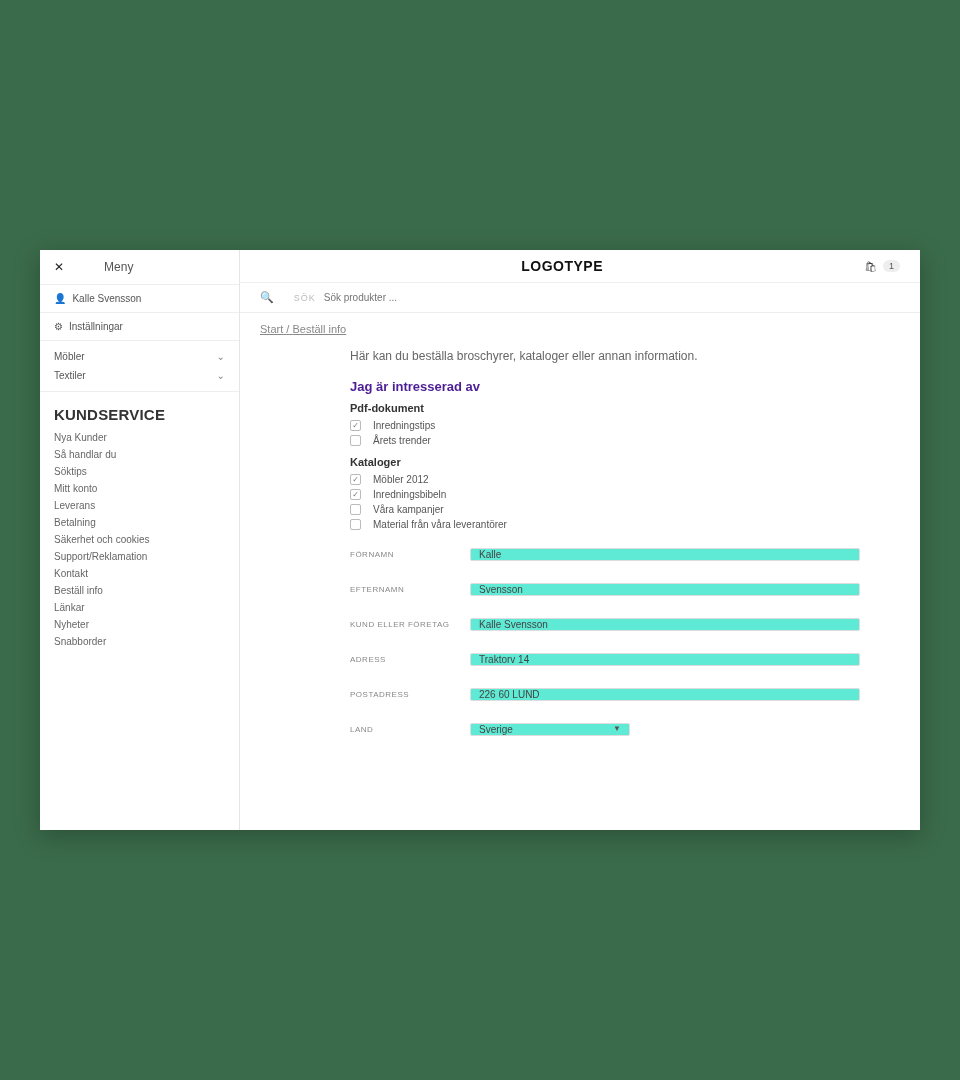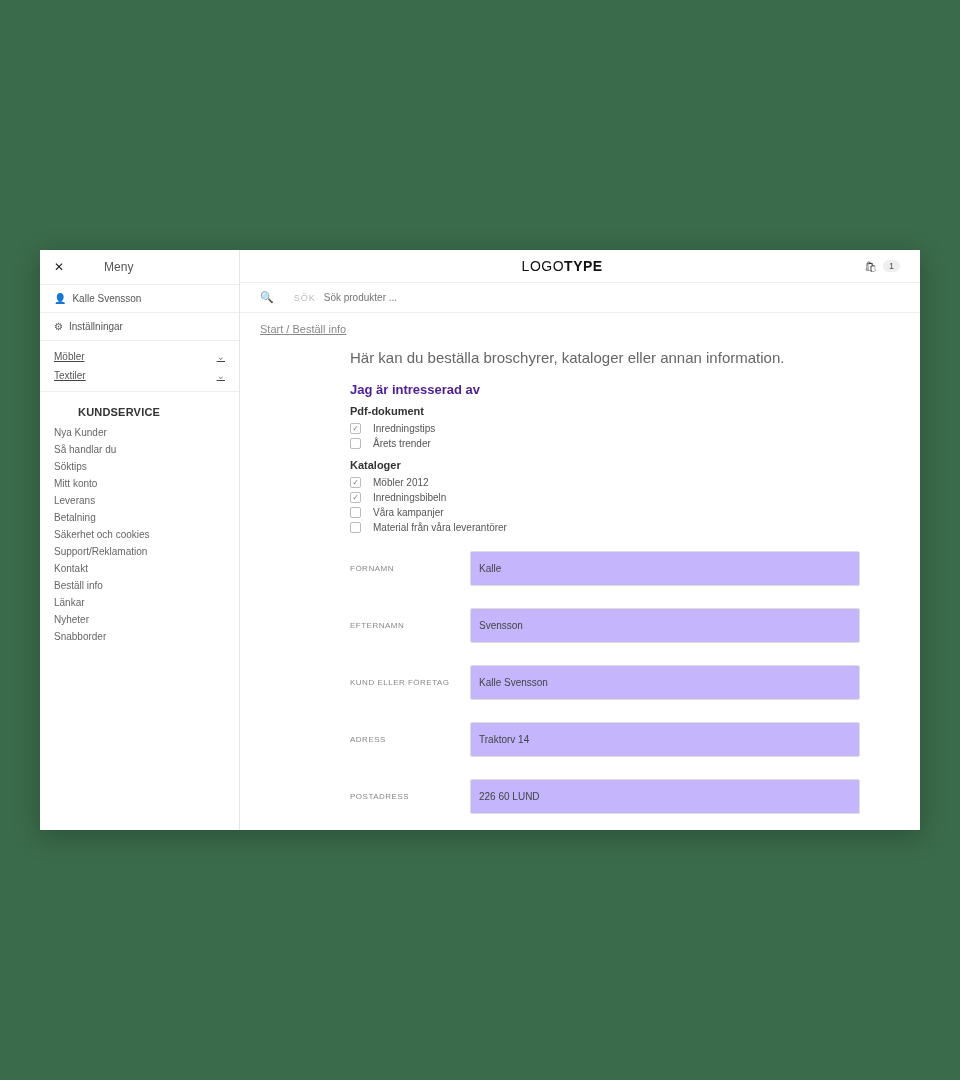--- a/index.html
+++ b/index.html
@@ -52,38 +52,36 @@
     padding: 8px 14px;
     border-bottom: 1px solid #eee;
     color: #555;
     font-size: 10px;
     gap: 6px;
   }
   .sidebar-row .ic { font-size: 10px; color: #555; }
   .sidebar-cats {
     padding: 6px 0;
     border-bottom: 1px solid #eee;
-    text-decoration: underline;
   }
   .cat-row {
     display: flex;
     align-items: center;
     justify-content: space-between;
     padding: 4px 14px;
     color: #555;
     cursor: pointer;
   }
   .chev { font-size: 10px; color: #888; }
   .ks-heading {
     padding: 14px 14px 6px 14px;
-    font-size: 11px;
+    font-size: 15px;
     font-weight: bold;
     color: #333;
     letter-spacing: 0.2px;
-    margin-left: 24px;
   }
   .ks-list {
     list-style: none;
     padding: 0 14px 14px 14px;
   }
   .ks-list li {
     padding: 3px 0;
     color: #666;
     font-size: 10px;
     cursor: pointer;
@@ -99,21 +97,21 @@
     align-items: center;
     justify-content: space-between;
     padding: 8px 20px;
     border-bottom: 1px solid #eee;
   }
   .logo {
     font-size: 14px;
     letter-spacing: 0.5px;
     color: #111;
   }
-  .logo .light { font-weight: 400; }
+  .logo .light { font-weight: 700; }
   .logo .bold { font-weight: 700; }
   .cart {
     display: flex;
     align-items: center;
     gap: 6px;
     color: #333;
     font-size: 10px;
   }
   .cart-badge {
     background: #eee;
@@ -155,21 +153,21 @@
     overflow: auto;
     flex: 1;
   }
   h1.page-title {
     font-size: 20px;
     font-weight: 400;
     color: #333;
     margin-bottom: 6px;
   }
   .page-sub {
-    font-size: 15px;
+    font-size: 12px;
     color: #666;
     margin-bottom: 16px;
   }
   .section-h {
     font-size: 13px;
     font-weight: 600;
     color: #4c1d95;
   }
   .group-h {
     font-size: 11px;
@@ -211,24 +209,24 @@
     width: 120px;
     font-size: 8px;
     letter-spacing: 0.5px;
     color: #888;
     text-transform: uppercase;
   }
   .form-input, .form-select {
     flex: 1;
     border: 1px solid #ddd;
     border-radius: 2px;
-    padding: 11px 8px;
+    padding: 0 8px;
     font-size: 10px;
     color: #444;
-    background: #c4b5fd;
+    background: #5eead4;
   }
   .form-select {
     display: flex;
     justify-content: space-between;
     align-items: flex-start;
     max-width: 160px;
   }
   .tri { font-size: 8px; color: #555; }
 </style>
 </head>

